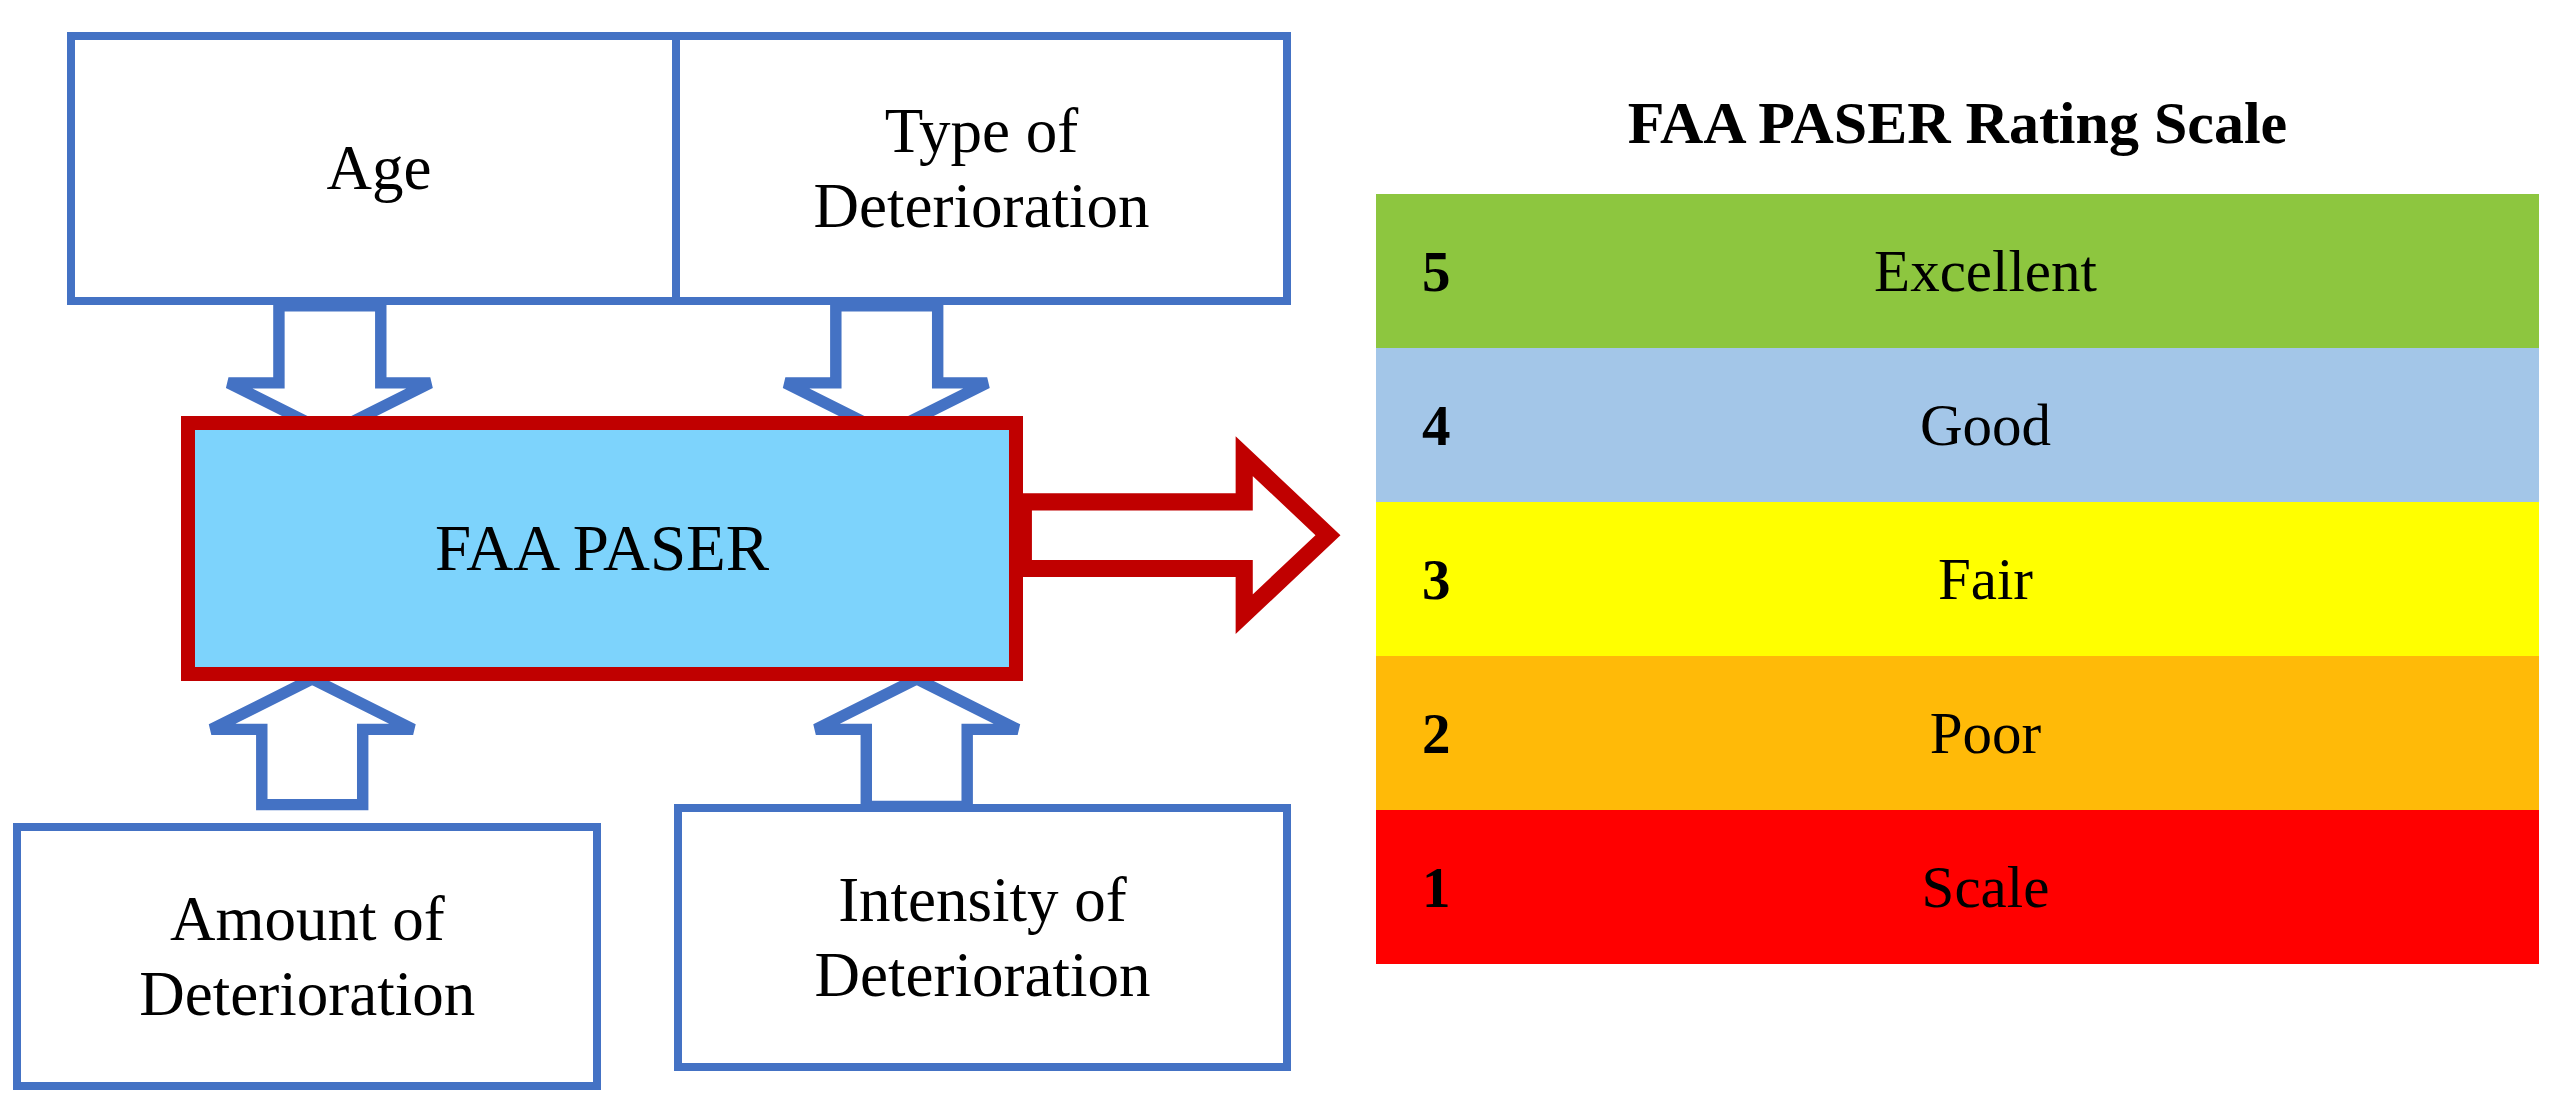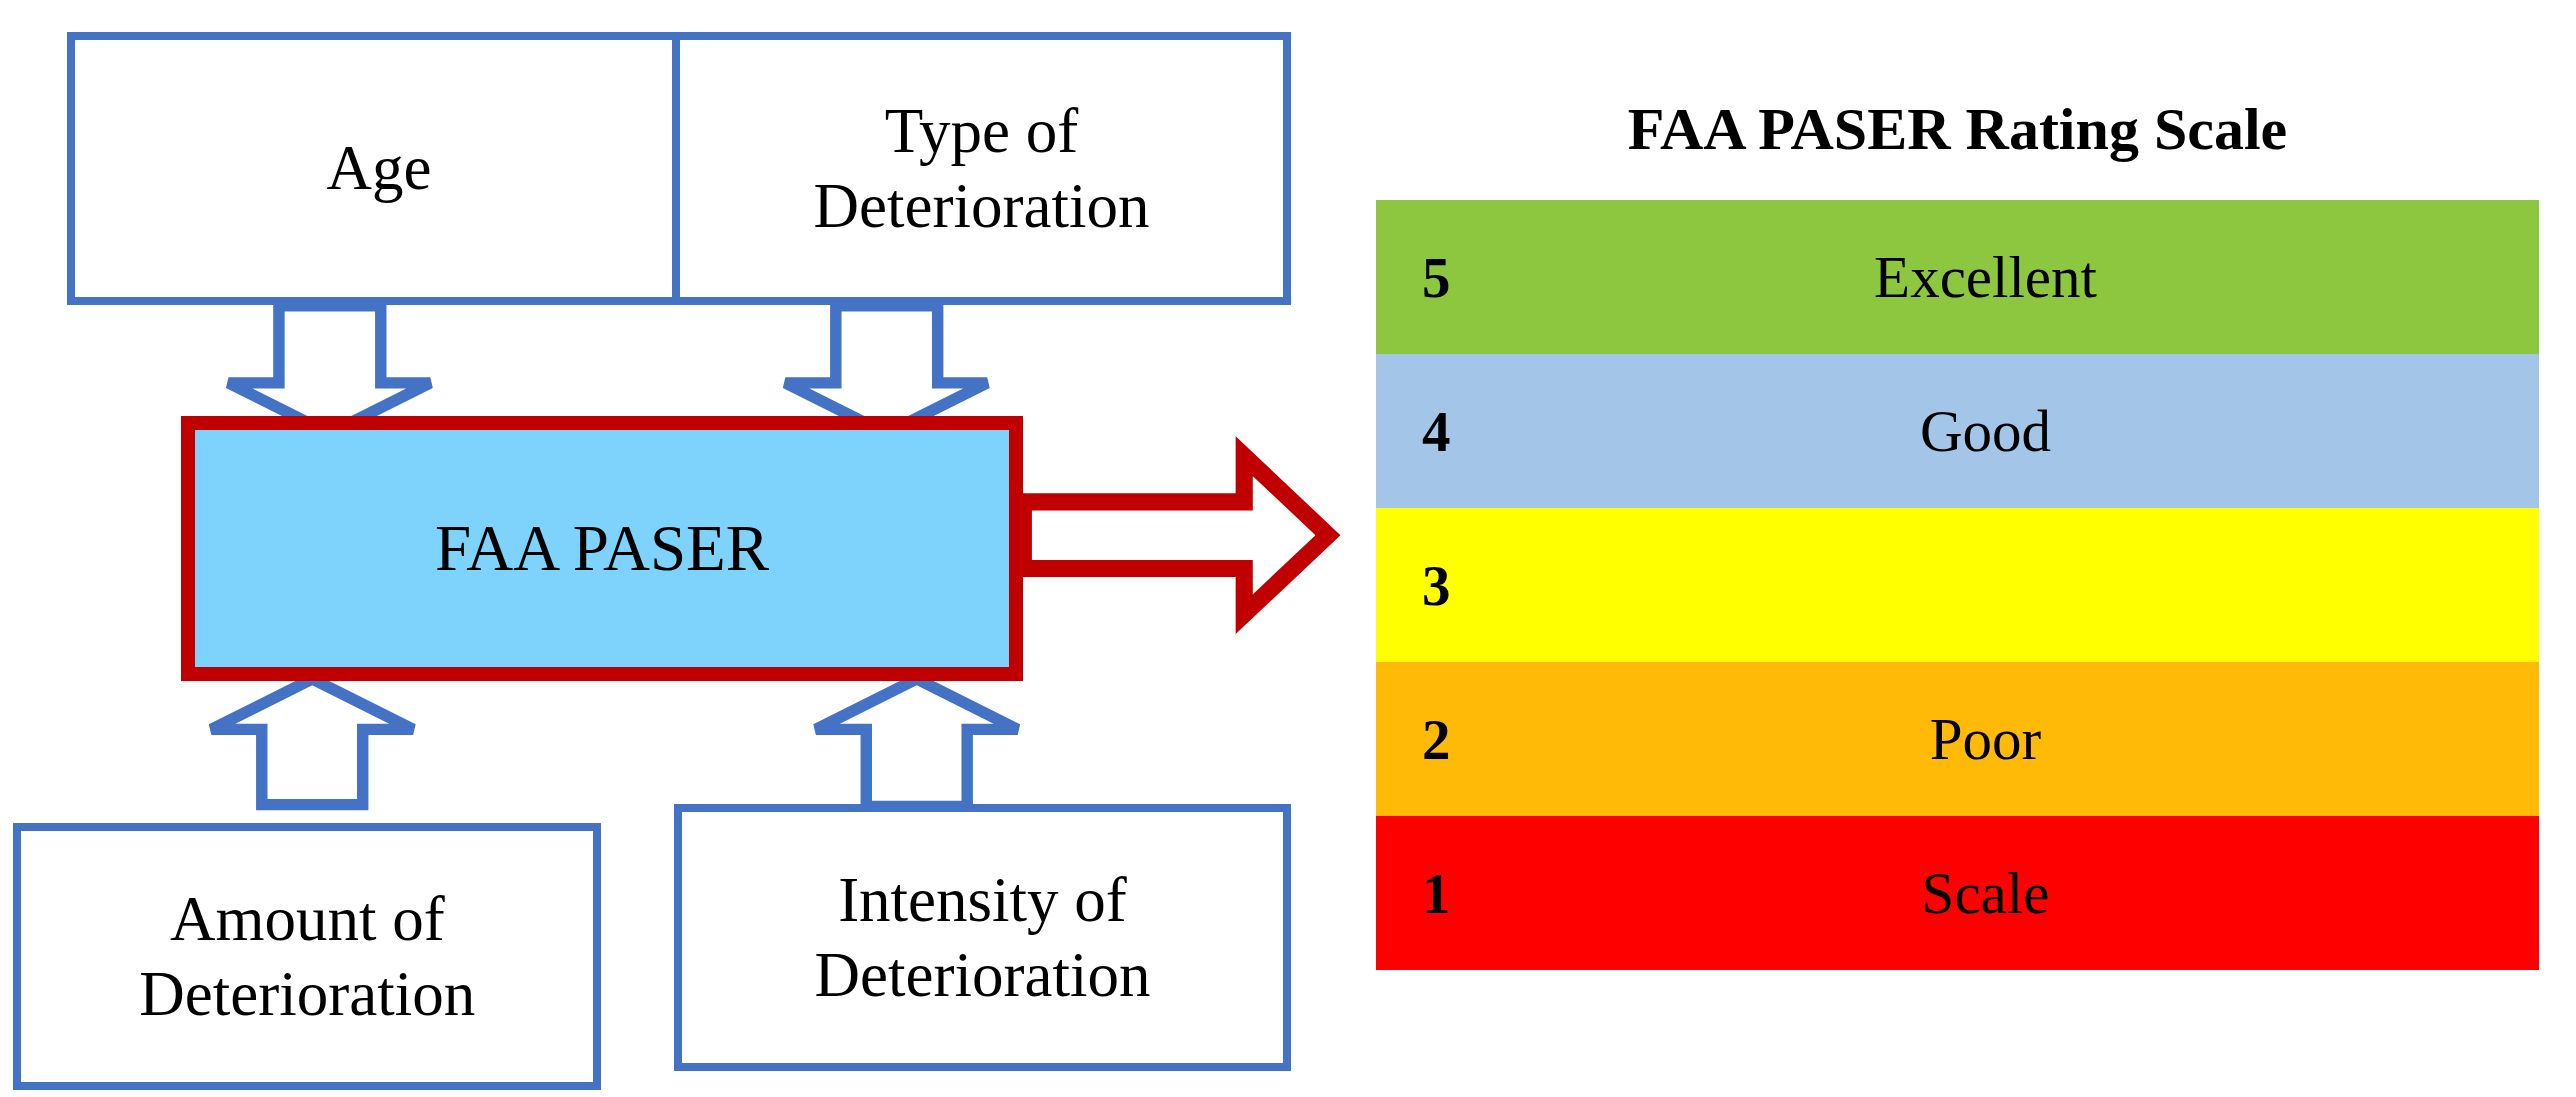--- a/index.html
+++ b/index.html
@@ -67,21 +67,21 @@
     left: 0; top: 0;
     width: 2576px;
     height: 1098px;
     pointer-events: none;
   }
 
   
   #scale-panel {
     position: absolute;
     left: 1376px;
-    top: 95px;
+    top: 89px;
     width: 1163px;
   }
   #scale-title {
     font-size: 60px;
     font-weight: bold;
     text-align: center;
     letter-spacing: 0px;
     margin: 0 0 36px 0;
     color: #000000;
   }
@@ -157,20 +157,21 @@
         <div class="scale-row" style="background: rgb(141, 198, 63);">
           <span class="scale-num">5</span>
           <span class="scale-label">Excellent</span>
         </div>
         <div class="scale-row" style="background: rgb(163, 198, 232);">
           <span class="scale-num">4</span>
           <span class="scale-label">Good</span>
         </div>
         <div class="scale-row" style="background: rgb(255, 255, 0);">
           <span class="scale-num">3</span>
+          <span class="scale-label">Fair</span>
         </div>
         <div class="scale-row" style="background: rgb(255, 186, 8);">
           <span class="scale-num">2</span>
           <span class="scale-label">Poor</span>
         </div>
         <div class="scale-row" style="background: rgb(255, 0, 0);">
           <span class="scale-num">1</span>
           <span class="scale-label">Scale</span>
         </div>
       </div>

